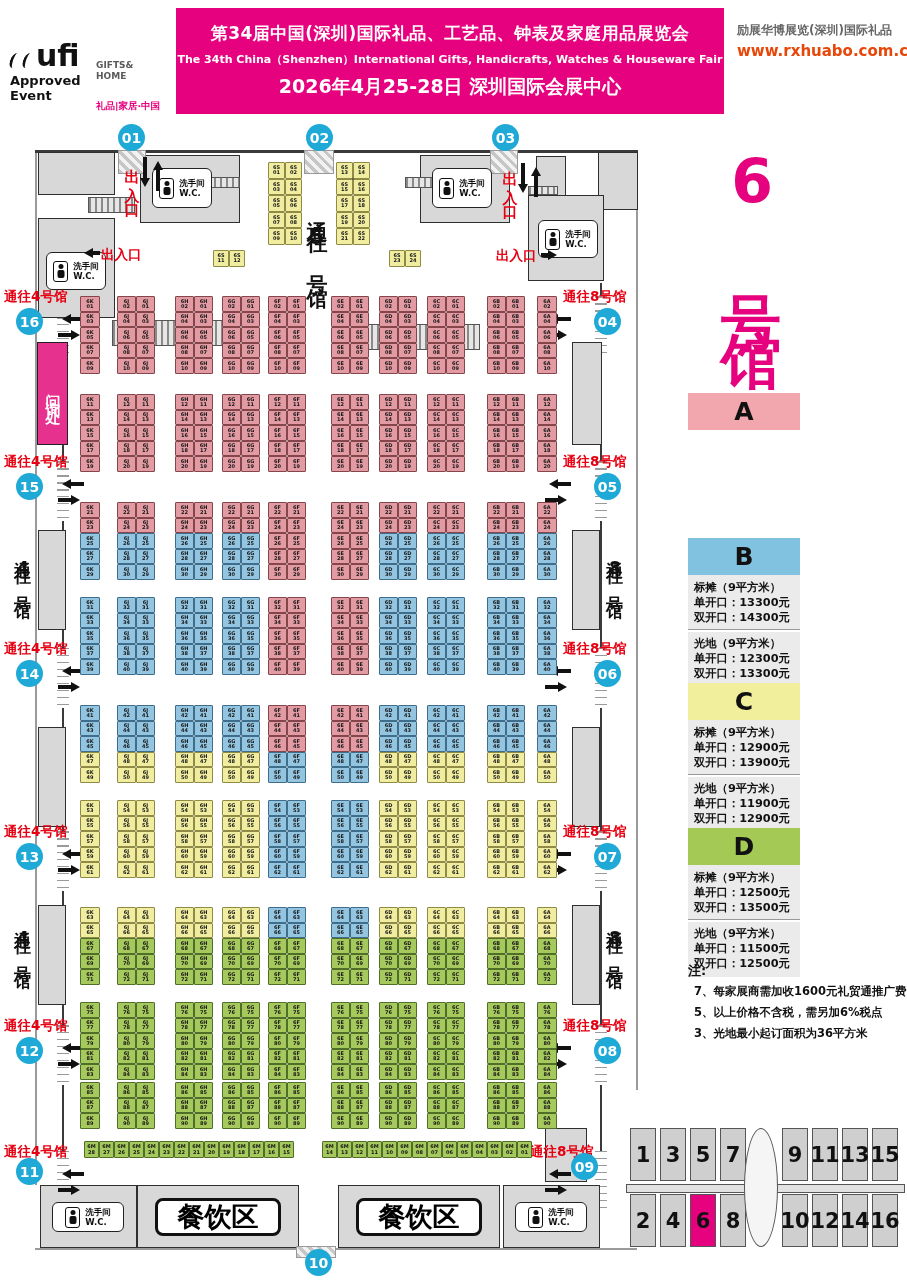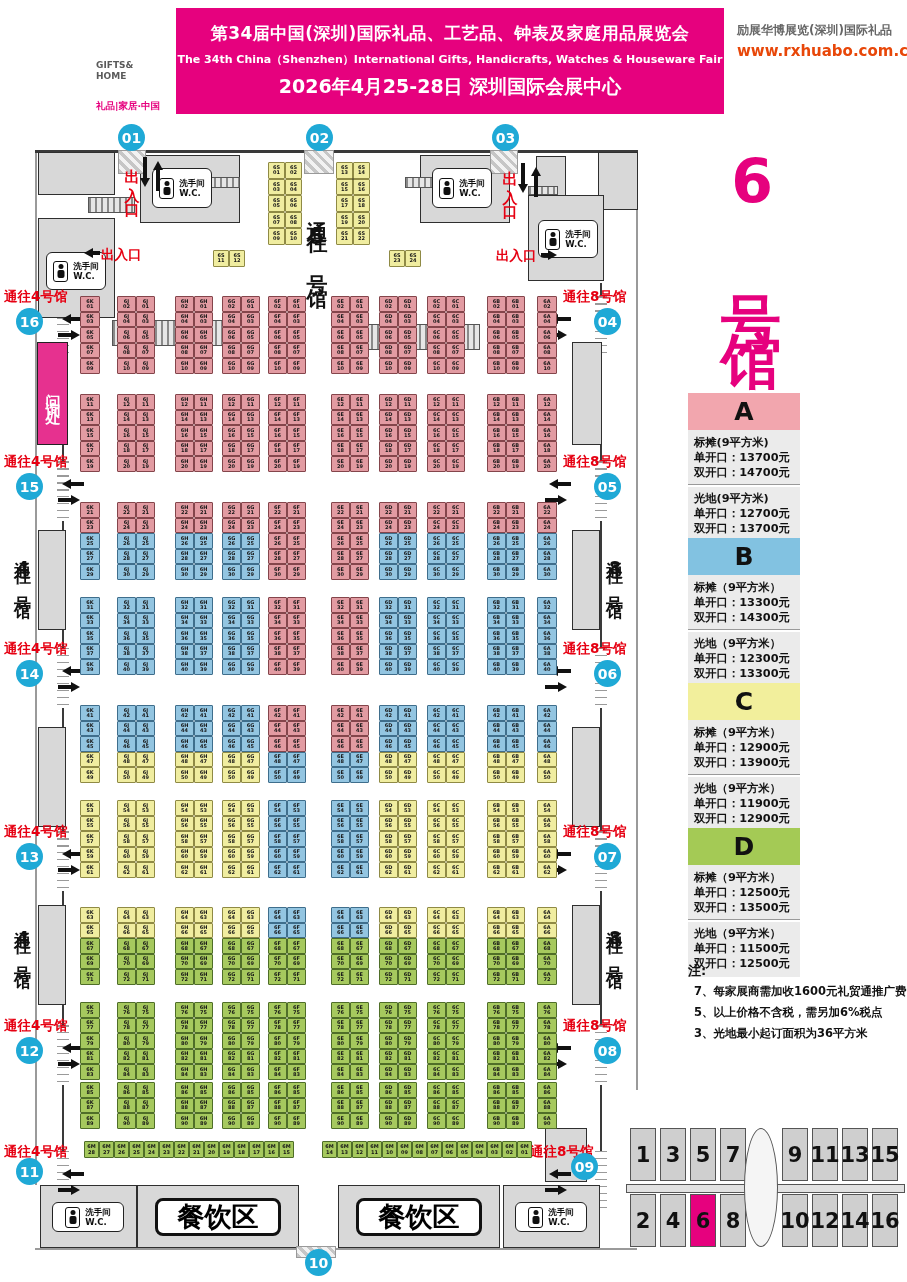--- a/index.html
+++ b/index.html
@@ -68,20 +68,31 @@
   .dist-bar{position:absolute;background:#E2E2E2;border:1.2px solid #555;box-sizing:border-box}
   .dist-title{position:absolute;font-size:17.5px;font-weight:900;text-align:center}
   .note-h{position:absolute;font-size:13px;font-weight:900}
   .note-i{position:absolute;font-size:11.5px;font-weight:700;white-space:nowrap}
 </style>
 </head>
 <body>
 
 <div class="stage">
 
+  <div class="ufi">
+    <div class="ufi-row">
+      <span class="ray"></span>
+      <span class="ray"></span>
+      <span class="ufi-word">ufi</span>
+    </div>
+    <div class="ufi-sub">
+      <span>Approved</span><br>
+      <span>Event</span>
+    </div>
+  </div>
 
   <div class="gh">
     <div class="gh-name">
       <span>GIFTS&amp;</span><br>
       <span>HOME</span>
     </div>
     <div class="gh-tag">礼品|家居·中国</div>
   </div>
 
   <div class="banner">
@@ -1162,29 +1173,20 @@
       <div class="booth cD" style="left: 427px; top: 1141px; width: 15px; height: 17px;">6M<br>07</div>
       <div class="booth cD" style="left: 442px; top: 1141px; width: 15px; height: 17px;">6M<br>06</div>
       <div class="booth cD" style="left: 457px; top: 1141px; width: 15px; height: 17px;">6M<br>05</div>
       <div class="booth cD" style="left: 472px; top: 1141px; width: 15px; height: 17px;">6M<br>04</div>
       <div class="booth cD" style="left: 487px; top: 1141px; width: 15px; height: 17px;">6M<br>03</div>
       <div class="booth cD" style="left: 502px; top: 1141px; width: 15px; height: 17px;">6M<br>02</div>
       <div class="booth cD" style="left: 517px; top: 1141px; width: 15px; height: 17px;">6M<br>01</div>
       <div class="vhall" style="left: 722px; top: 146px;">6号馆</div>
       <div class="card" style="left: 688px; top: 393px;">
         <div class="card-h" style="background: rgb(242, 166, 174);">A</div>
-        <div class="card-b">
-          <div>标摊(9平方米)</div>
-          <div>单开口：13700元</div>
-          <div>双开口：14700元</div>
-          <div class="carddiv"></div>
-          <div>光地(9平方米)</div>
-          <div>单开口：12700元</div>
-          <div>双开口：13700元</div>
-        </div>
       </div>
       <div class="card" style="left: 688px; top: 538px;">
         <div class="card-h" style="background: rgb(130, 194, 225);">B</div>
         <div class="card-b">
           <div>标摊（9平方米）</div>
           <div>单开口：13300元</div>
           <div>双开口：14300元</div>
           <div class="carddiv"></div>
           <div>光地（9平方米）</div>
           <div>单开口：12300元</div>

